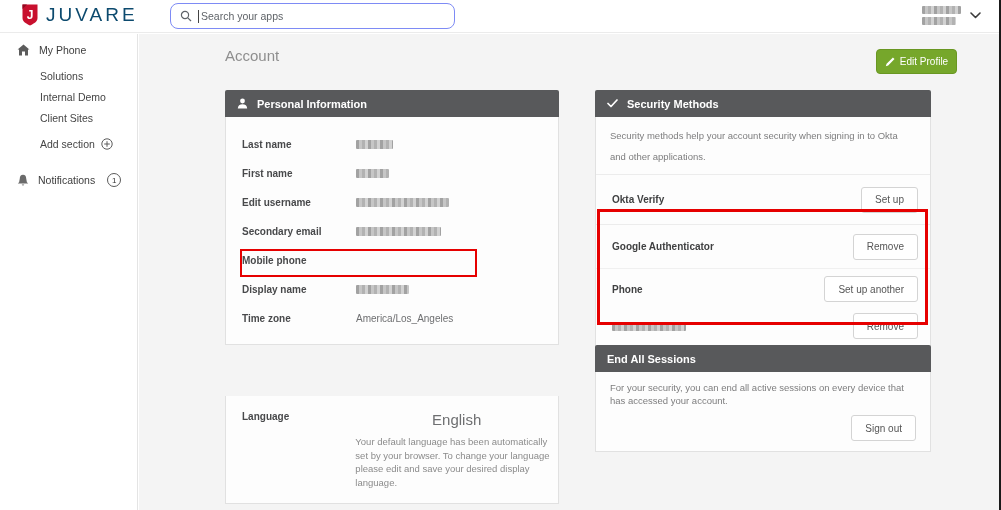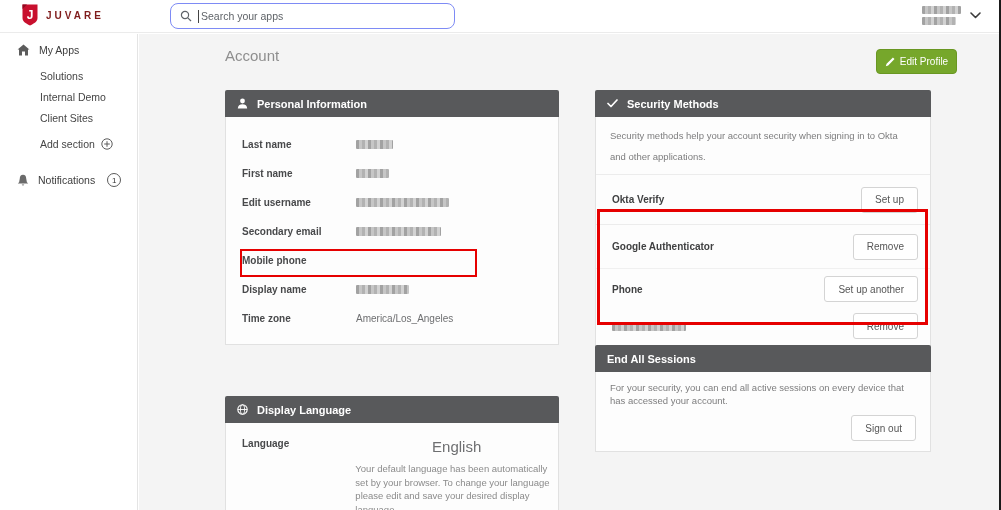--- a/index.html
+++ b/index.html
@@ -7,21 +7,21 @@
   body {
     width:1001px; height:510px; position:relative; overflow:hidden;
     background:#fff; font-family:"Liberation Sans", sans-serif;
     -webkit-font-smoothing:antialiased;
   }
 
   
   .topbar { position:absolute; top:0; left:0; width:999px; height:33px; background:#fff;
             border-bottom:1px solid #ebebeb; z-index:5; }
   .logo { position:absolute; left:21px; top:4px; display:flex; align-items:center; gap:7px; }
-  .logo-text { font-size:10px; font-weight:700; letter-spacing:3px; color:#7f1d1d; }
+  .logo-text { font-size:19px; font-weight:400; letter-spacing:3px; color:#0c4a6e; }
   .searchbox { position:absolute; left:170px; top:3px; width:285px; height:26px;
                border:1.5px solid #7e8bf5; border-radius:8px; background:#fff;
                display:flex; align-items:center; padding:0 9px; gap:6px; }
   .searchbox input { border:none; outline:none; flex:1; font-size:10.5px; color:#333;
                      font-family:"Liberation Sans",sans-serif; background:transparent; padding:0; }
   .searchbox input::placeholder { color:#5f6368; }
   .caret { width:1px; height:13px; background:#444; margin-right:-4px; }
   .usermenu { position:absolute; right:18px; top:6px; display:flex; align-items:center; gap:9px; cursor:pointer; }
   .user-redact-lines { display:flex; flex-direction:column; gap:3px; align-items:flex-start; }
 
@@ -139,21 +139,21 @@
   </div>
 </div>
 
 <div class="sidebar">
   <div class="side-item si-root" style="top:10px">
     <span>
       <svg width="13" height="12" viewBox="0 0 13 12">
           <path d="M6.5 0.6 L12.4 5.4 L11 5.4 L11 11.4 L8 11.4 L8 7.6 L5 7.6 L5 11.4 L2 11.4 L2 5.4 L0.6 5.4 Z" fill="#5c5c5c"></path>
         </svg>
     </span>
-    <span class="lbl">My Apps</span>
+    <span class="lbl">My Phone</span>
   </div>
   <div class="side-item si-sub" style="top:36px">
     <span class="lbl">Solutions</span>
   </div>
   <div class="side-item si-sub" style="top:57px">
     <span class="lbl">Internal Demo</span>
   </div>
   <div class="side-item si-sub" style="top:78px">
     <span class="lbl">Client Sites</span>
   </div>
@@ -239,30 +239,20 @@
       </div>
       <div class="pi-row">
         <span class="pi-label">Time zone</span>
         <span class="pi-value">America/Los_Angeles</span>
       </div>
     </div>
     <div class="annot annot-secondary"></div>
   </div>
 
   <div class="card dl-card">
-    <div class="card-header">
-      <span>
-        <svg width="11" height="11" viewBox="0 0 11 11">
-            <circle cx="5.5" cy="5.5" r="4.7" fill="none" stroke="#fff" stroke-width="1.1"></circle>
-            <ellipse cx="5.5" cy="5.5" rx="2.1" ry="4.7" fill="none" stroke="#fff" stroke-width="0.9"></ellipse>
-            <line x1="0.8" y1="5.5" x2="10.2" y2="5.5" stroke="#fff" stroke-width="0.9"></line>
-          </svg>
-      </span>
-      <span>Display Language</span>
-    </div>
     <div class="card-body dl-body">
       <span class="dl-label">Language</span>
       <div class="dl-right">
         <div class="dl-value">English</div>
         <div class="dl-desc">Your default language has been automatically set by your browser. To change your language please edit and save your desired display language.</div>
       </div>
     </div>
   </div>
 
   <div class="card sm-card">

